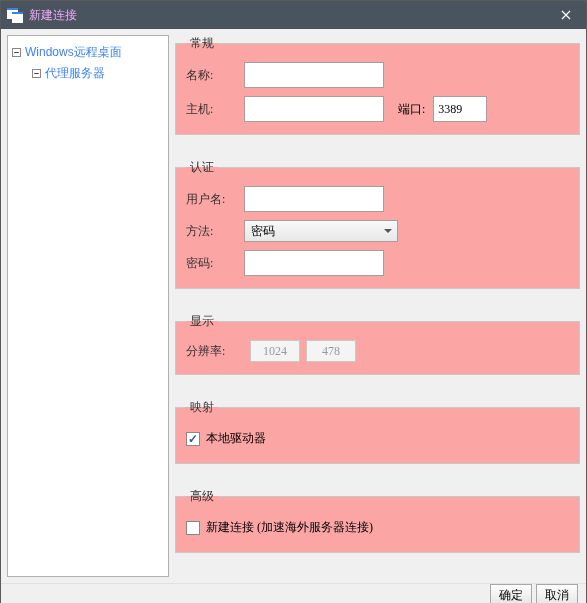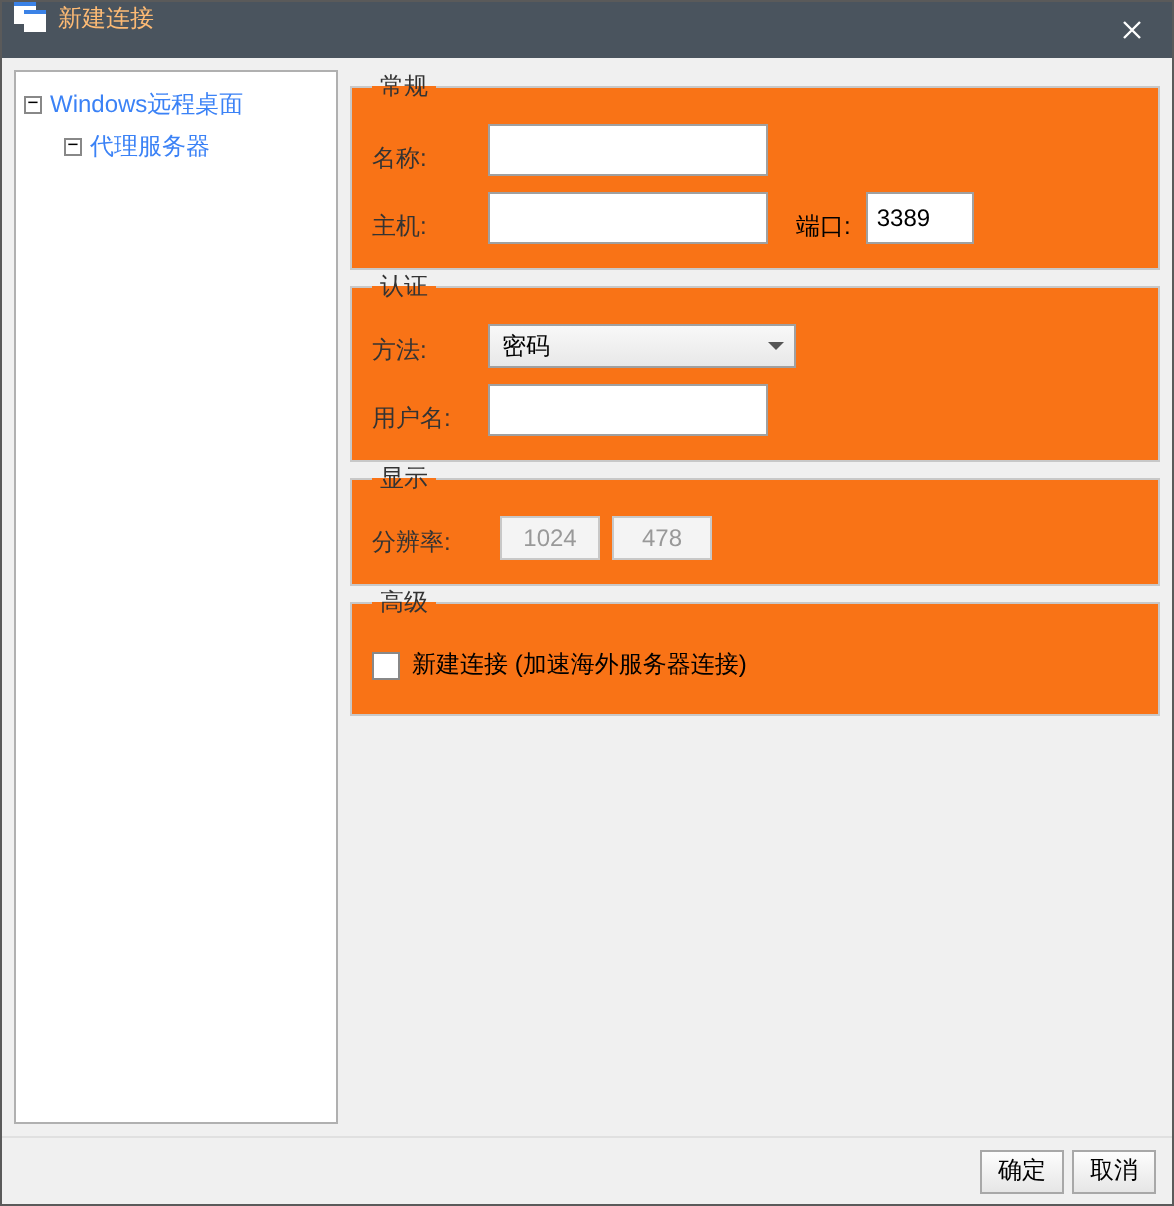--- a/index.html
+++ b/index.html
@@ -13,23 +13,24 @@
 }
 .window {
   width: 587px;
   height: 603px;
   border: 1px solid #5a5a5a;
   display: flex;
   flex-direction: column;
 }
 .titlebar {
   background: #4a545e;
-  color: #fdba74;
+  color: #f0abfc;
   height: 28px;
   display: flex;
+  align-items: center;
   padding: 0 6px;
 }
 .titlebar-icon {
   width: 16px; height: 14px;
   margin-right: 6px;
   position: relative;
 }
 .titlebar-icon::before {
   content: "";
   position: absolute;
@@ -75,26 +76,27 @@
   display: flex; align-items: center; justify-content: center;
   font-size: 9px; line-height: 1;
   margin-right: 4px;
   background: #fff;
   font-family: monospace;
 }
 .tree-label { color: #3b82f6; }
 .form-panel { flex: 1; display: flex; flex-direction: column; }
 fieldset {
   border: 1px solid #c8c8c8;
-  margin-bottom: 0;
+  margin-bottom: 24px;
   padding: 10px 10px 12px 10px;
-  background: #f97316;
+  background: #fca5a5;
+  font-family: Liberation Serif, serif;
 }
 legend { padding: 0 4px; color: #333; font-size: 12px; }
-.row { display: flex; align-items: flex-end; margin-bottom: 8px; }
+.row { display: flex; align-items: center; margin-bottom: 8px; }
 .row:last-child { margin-bottom: 0; }
 .lbl { width: 58px; color: #333; }
 input[type=text], input[type=password] {
   height: 22px;
   border: 1px solid #a0a0a0;
   background: #fff;
   padding: 12px 4px;
   font-size: 12px;
   font-family: inherit;
 }
@@ -213,41 +215,52 @@
           <span class="lbl">主机:</span>
           <input type="text" class="w-mid" value="" style="">
           <span class="port-lbl">端口:</span>
           <input type="text" class="w-port" value="3389" style="">
         </div>
       </fieldset>
 
       <fieldset>
         <legend>认证</legend>
         <div class="row">
+          <span class="lbl">用户名:</span>
+          <input type="text" class="w-mid" value="" style="">
+        </div>
+        <div class="row">
           <span class="lbl">方法:</span>
           <div class="select">
             <span>密码</span>
             <span class="select-arrow"></span>
           </div>
         </div>
         <div class="row">
-          <span class="lbl">用户名:</span>
-          <input type="text" class="w-mid" value="" style="">
+          <span class="lbl">密码:</span>
+          <input type="password" class="w-mid" value="" style="">
         </div>
       </fieldset>
 
       <fieldset>
         <legend>显示</legend>
         <div class="row">
           <span class="lbl">分辨率:</span>
           <div class="res-box">1024</div>
           <div class="res-box">478</div>
         </div>
       </fieldset>
 
+      <fieldset>
+        <legend>映射</legend>
+        <div class="chk-row">
+          <span class="chk checked"></span>
+          <span>本地驱动器</span>
+        </div>
+      </fieldset>
 
       <fieldset>
         <legend>高级</legend>
         <div class="chk-row">
           <span class="chk"></span>
           <span>新建连接 (加速海外服务器连接)</span>
         </div>
       </fieldset>
 
     </div>

